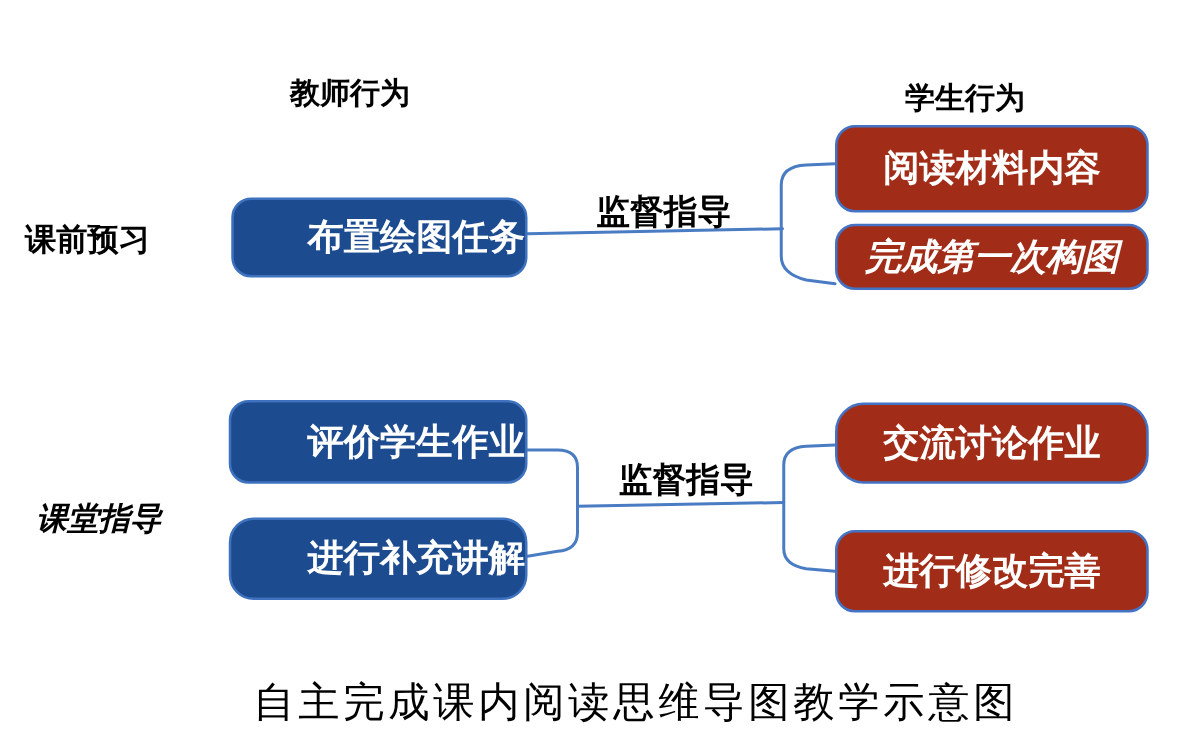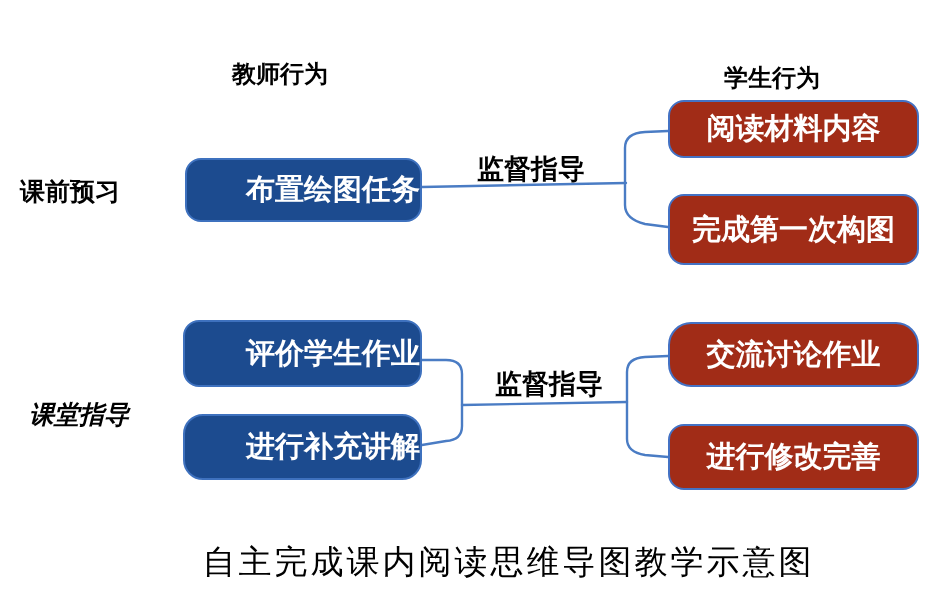--- a/index.html
+++ b/index.html
@@ -17,22 +17,22 @@
   .box {
     position:absolute; border-radius:16px; box-sizing:border-box;
     display:flex; align-items:center; justify-content:center;
     color:#ffffff; font-weight:bold; font-size:29px; white-space:nowrap;
   }
   .box.teacher { background:#1C4B8F; border:2px solid #3E71BE;justify-content:flex-end; }
   .box.student { background:#A12C17; border:2px solid #4472C4; }
   .b1 { left:185px; top:158px; width:237px; height:64px; }
   .b2 { left:183px; top:320px; width:239px; height:67px;padding-left:20px; }
   .b3 { left:183px; top:414px; width:239px; height:66px;border-radius:20px; }
-  .r1 { left:668px; top:100px; width:251px; height:58px; }
-  .r2 { left:668px; top:194px; width:251px; height:71px; }
+  .r1 { left:668px; top:100px; width:251px; height:70px; }
+  .r2 { left:668px; top:179px; width:251px; height:53px;font-style:italic; }
   .r3 { left:668px; top:322px; width:251px; height:65px;border-radius:23px; }
   .r4 { left:668px; top:424px; width:251px; height:66px; }
   .hdr-teacher { left:280px; top:58px; }
   .hdr-student { left:772px; top:62px; }
   .row1 { left:70px;  top:175px; }
   .row2 { left:79px;  top:398px;font-style:italic; }
   .edge-top    { left:531px; top:151px; }
   .edge-bottom { left:549px; top:366px; }
   svg.connectors { position:absolute; left:0; top:0; width:945px; height:605px; }
   svg.connectors path {

